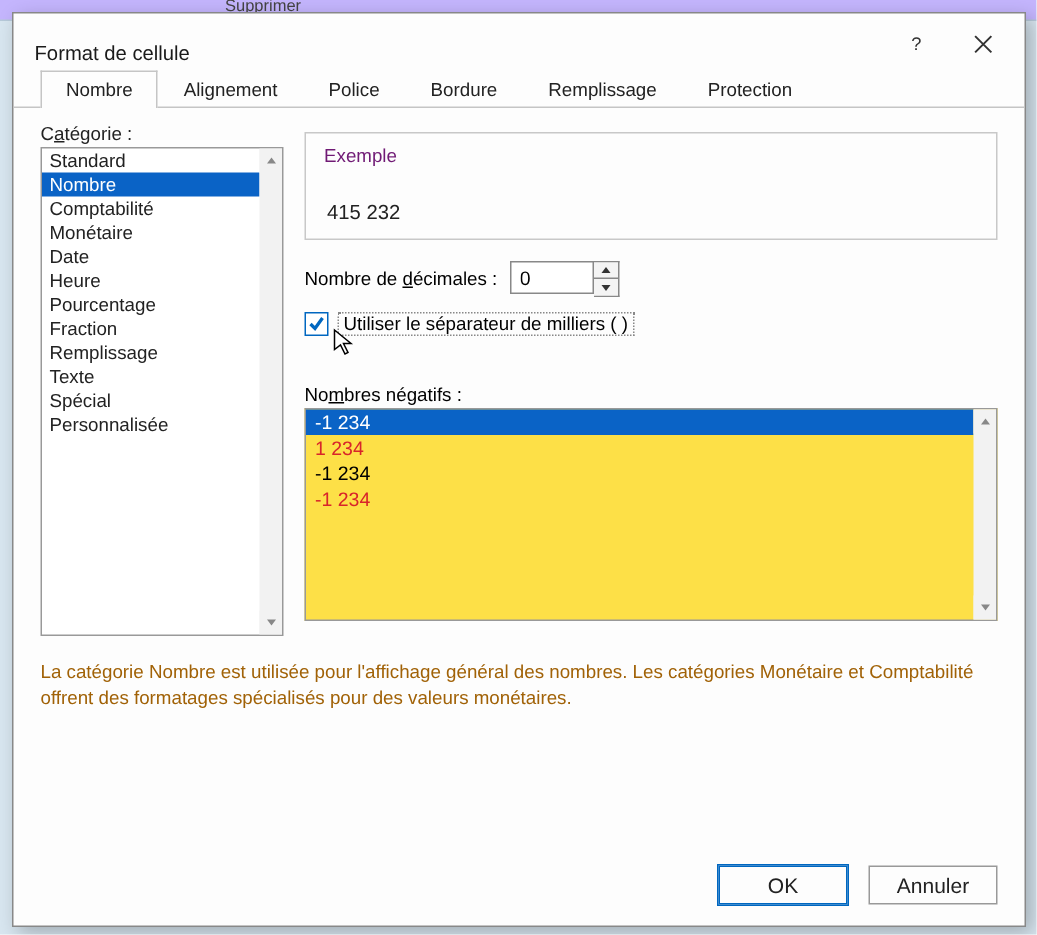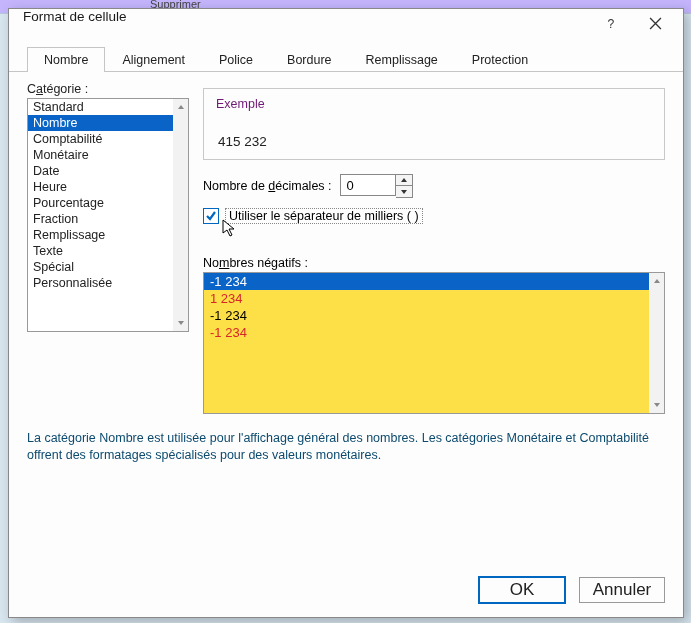--- a/index.html
+++ b/index.html
@@ -5,41 +5,41 @@
 * { box-sizing: border-box; margin: 0; padding: 0; font-family: "Segoe UI", Tahoma, sans-serif; }
 body { background: #d8e6f0; width: 691px; height: 623px; position: relative; overflow: hidden; }
 
 .bg-ribbon { position: absolute; top: 0; left: 0; right: 0; height: 14px; background: #c4b5fd; border-bottom: 1px solid #b6c9d9; }
 .bg-ribbon-item { position: absolute; top: -2px; left: 150px; font-size: 11px; color: #444; }
 
 .dialog {
   position: absolute; left: 8px; top: 8px; width: 676px; height: 610px;
   background: #fdfdfd; border: 1px solid #888; box-shadow: 4px 4px 12px rgba(0,0,0,.25);
 }
-.titlebar { height: 34px; display: flex; align-items: flex-start; padding: 0 6px 0 14px; }
+.titlebar { height: 34px; display: flex; align-items: flex-end; padding: 0 6px 0 14px; }
 .titlebar-title { font-size: 13.5px; color: #1a1a1a; flex: 1; }
 .titlebar-btn { width: 44px; height: 28px; display: flex; align-items: center; justify-content: center; color: #333; }
 .titlebar-btn svg { width: 13px; height: 13px; }
 
 .tabs { display: flex; padding: 0 18px; border-bottom: 1px solid #c5c5c5; height: 29px; align-items: flex-end; }
 .tab {
   padding: 5px 16px 5px 16px; font-size: 12.5px; color: #222; border: 1px solid transparent;
   border-bottom: none; position: relative; top: 1px; cursor: pointer;
 }
 .tab.active { border-color: #c5c5c5; background: #fdfdfd; }
 .tab.active::after { content:""; position:absolute; left:0; right:0; bottom:-1px; height:2px; background:#fdfdfd; }
 
 .content { padding: 10px 18px 0 18px; }
 
 .cat-label { font-size: 12.5px; color: #222; margin-bottom: 2px; }
 .cat-label .ul { text-decoration: underline; }
 
 .columns { display: flex; gap: 14px; }
 .catbox {
-  width: 162px; height: 234px; border: 1px solid #999; background: #fff; position: relative;
+  width: 162px; height: 326px; border: 1px solid #999; background: #fff; position: relative;
   overflow: hidden;
 }
 .catlist { position: absolute; inset: 0 15px 0 0; }
 .catitem { font-size: 12.5px; padding: 1px 5px; color: #222; cursor: pointer; white-space: nowrap; }
 .catitem.selected { background: #0a63c6; color: #fff; }
 .scrollbar { position: absolute; right: 0; top: 0; bottom: 0; width: 15px; background: #f2f2f2; display:flex; flex-direction:column; }
 .sb-btn { height: 16px; display:flex; align-items:center; justify-content:center; background:#f2f2f2; }
 .sb-btn svg { width:8px; height:8px; fill:#888; }
 .sb-track { flex:1; }
 
@@ -68,25 +68,25 @@
 .cursor { position:absolute; pointer-events:none; }
 
 .neg-label { font-size:12.5px; margin-bottom:2px;margin-top:32px; }
 .neg-label .ul { text-decoration: underline; }
 .negbox { border:1px solid #999; height: 142px; background:#fde047; position:relative; }
 .neglist { position:absolute; inset:0 15px 0 0; }
 .negitem { font-size:13px; padding:1px 6px; cursor:pointer; }
 .negitem.selected { background:#0a63c6; color:#fff; }
 .negitem.red { color:#d8252a; }
 
-.description { font-size: 12.5px; color:#0c4a6e; padding: 16px 18px 0 18px; line-height:1.35; }
+.description { font-size: 12.5px; color:#a16207; padding: 16px 18px 0 18px; line-height:1.35; }
 
 .buttons { position:absolute; right:18px; bottom:14px; display:flex; gap:14px; }
 .btn {
-  min-width: 86px; height:26px; border:1px solid #999; background:#fdfdfd; font-size:17px; color:#222;
+  min-width: 86px; height:26px; border:1px solid #999; background:#fdfdfd; font-size:14px; color:#222;
   display:flex; align-items:center; justify-content:center; cursor:pointer;
 }
 .btn.primary { border:1px solid #0067c0; outline:1px solid #0067c0; }
 
 </style>
 </head>
 <body>
 
 <div class="bg-ribbon">
   <span class="bg-ribbon-item">Supprimer</span>

